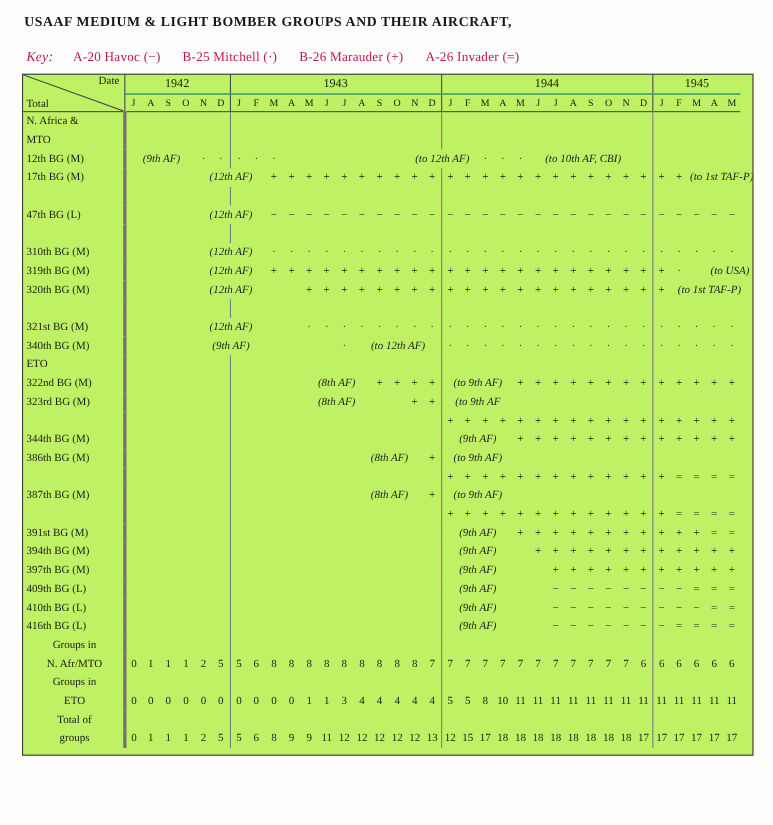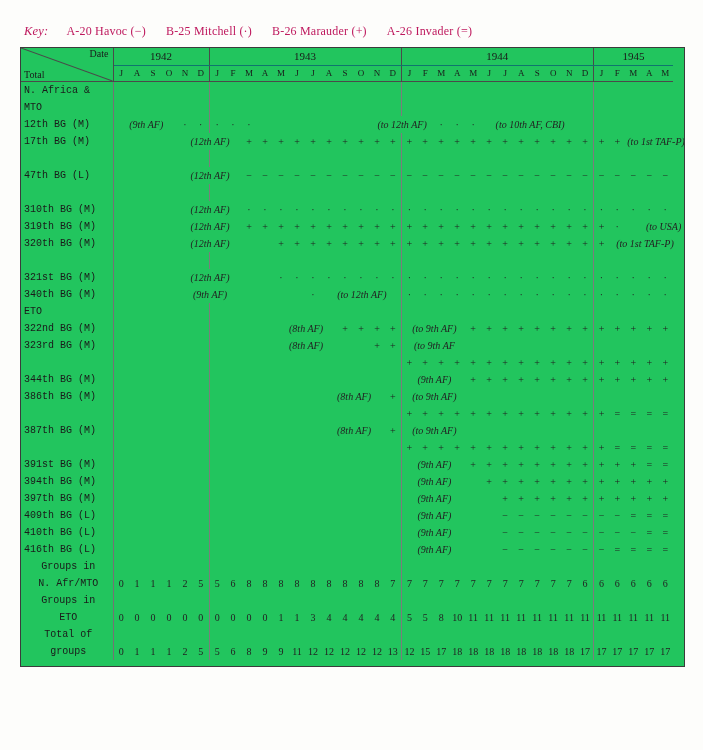--- a/index.html
+++ b/index.html
@@ -52,21 +52,21 @@
     white-space: nowrap;
     font-size: 12px;
   }
   .key-item:last-child { margin-right: 0; }
 
   
   .chart-wrap {
     position: relative;
     margin: 6px 18px 0 20px;
     border: 1px solid #3b3b3b;
-    background: #22c55e;
+    background: #bef264;
     height: 620px;
     box-sizing: border-box;
     overflow: hidden;
   }
   table.grid {
     border-collapse: collapse;
     width: 100%;
     table-layout: fixed;
     font-size: 9.5px;
   }
@@ -76,22 +76,21 @@
     font-weight: normal;
     vertical-align: middle;
     line-height: 1;
   }
   .unitcol {
     width: 92px;
     text-align: left;
     padding-left: 3px !important;
     font-size: 10px;
     white-space: nowrap;
-    border-right: 1px solid #737373;
-    font-family: Liberation Mono, monospace;
+    border-right: 3px solid #737373;
   }
   .yearhdr {
     text-align: center;
     font-size: 11px;
     font-weight: normal;
     height: 17px;
     border-bottom: 1px solid #0f766e;
   }
   .yearhdr.sep { border-left: 1px solid #4a4a4a; }
   .mhdr {
@@ -151,20 +150,21 @@
     padding-left: 3px !important;
     white-space: nowrap;
   }
 </style>
 </head>
 <body>
 
 <div class="page">
 
   <div class="title-block">
+    <div class="title-line">USAAF MEDIUM &amp; LIGHT BOMBER GROUPS AND THEIR AIRCRAFT,</div>
   </div>
 
   <div class="key-row">
     <span class="key-label">Key:</span>
     <span class="key-item">A-20 Havoc (−)</span>
     <span class="key-item">B-25 Mitchell (·)</span>
     <span class="key-item">B-26 Marauder (+)</span>
     <span class="key-item">A-26 Invader (=)</span>
   </div>
 

